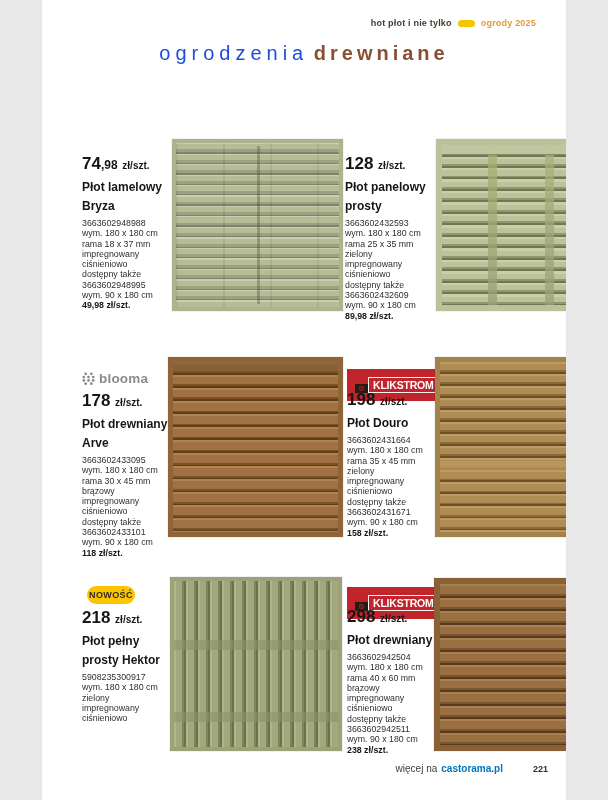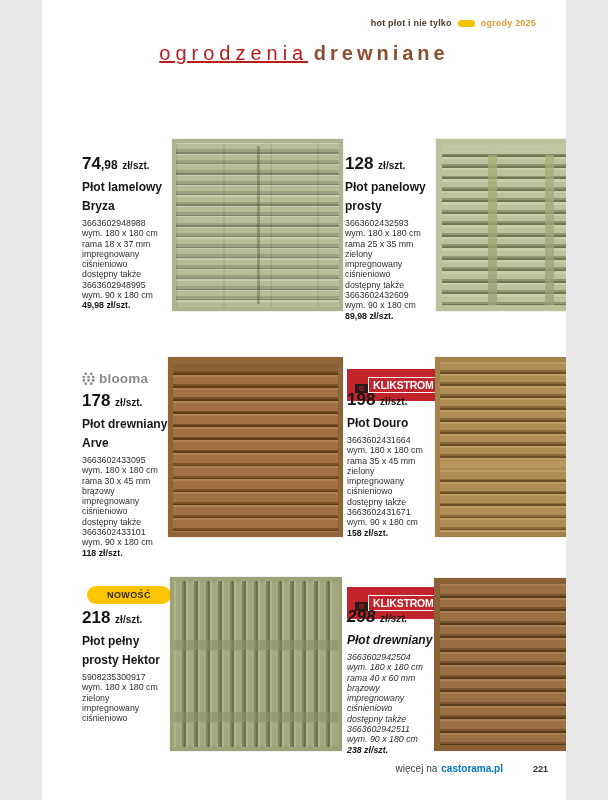--- a/index.html
+++ b/index.html
@@ -10,52 +10,52 @@
   }
 
   
   .hdr{position:absolute;top:18px;right:30px;display:flex;align-items:center;gap:6px;}
   .hdr-tag{font-size:9px;font-weight:bold;color:#46392e;letter-spacing:.2px;}
   .hdr-pill{width:17px;height:7px;border-radius:4px;background:#f2c500;display:inline-block;}
   .hdr-ed{font-size:9px;font-weight:bold;color:#dd9b37;letter-spacing:.2px;}
 
   
   .title{position:absolute;top:42px;left:0;right:0;margin:0;text-align:center;font-weight:normal;font-size:20px;}
-  .t-light{color:#b91c1c;letter-spacing:5px;text-decoration:underline;}
+  .t-light{color:#1d4ed8;letter-spacing:5px;}
   .t-bold{color:#8a4f2f;letter-spacing:4px;font-weight:bold;}
   .intro{position:absolute;top:70px;left:94px;width:420px;margin:0;text-align:center;
          font-size:13px;line-height:17px;color:#4a403a;}
 
   
   .info{position:absolute;width:92px;}
   #info1{left:40px;top:154px;}
   #info2{left:303px;top:154px;width:98px;}
   #info3{left:40px;top:391px;}
   #info4{left:305px;top:390px;}
   #info5{left:40px;top:608px;}
-  #info6{left:305px;top:607px;font-style:italic;}
+  #info6{left:305px;top:607px;}
   .price{font-size:17px;line-height:19px;font-weight:bold;color:#161616;}
   .p-dec{font-size:12px;}
   .p-unit{font-size:10px;}
   .pname{font-size:12px;line-height:19px;font-weight:bold;color:#161616;margin:3px 0 2px;}
   .specs div{font-size:8.8px;line-height:10.3px;color:#2e2e2e;}
   .palt{font-size:8.8px;line-height:10.3px;font-weight:bold;color:#161616;}
 
   
   .brand-blooma{position:absolute;display:flex;align-items:center;gap:3px;
                 color:#898c8e;font-size:13.5px;font-weight:bold;letter-spacing:.2px;justify-content:flex-end;}
   #brand3{left:39px;top:371px;}
   .brand-kk{position:absolute;display:inline-flex;background:#c2242b;padding:8px;align-items:flex-end;}
   #brand4{left:305px;top:369px;}
   #brand6{left:305px;top:587px;}
   .kk-emblem{width:13px;background:#241c18;display:flex;align-items:center;justify-content:center;}
   .kk-text{color:#fff;font-weight:bold;font-size:10.5px;line-height:12px;padding:1px 4px;
            border:1px solid rgba(255,255,255,.95);letter-spacing:-0.2px;}
   .badge-new{position:absolute;background:#fdc500;color:#2e2a25;font-weight:bold;font-size:9px;
-             padding:4px 20px;border-radius:9px;letter-spacing:.4px;}
+             padding:4px 2px;border-radius:9px;letter-spacing:.4px;}
   #badge5{left:45px;top:586px;}
 
   
   .fence{position:absolute;box-sizing:border-box;box-shadow:0 0 0 1px rgba(0,0,0,.05);}
   .fence::before,.fence::after{content:"";position:absolute;inset:0;pointer-events:none;}
 
   #img1{left:130px;top:139px;width:171px;height:172px;border:4px solid #adb38c;
     background-color:#b6bc95;
     background-image:
       repeating-linear-gradient(180deg, rgba(255,255,255,.28) 0 1px, rgba(255,255,255,0) 1px 6px,

